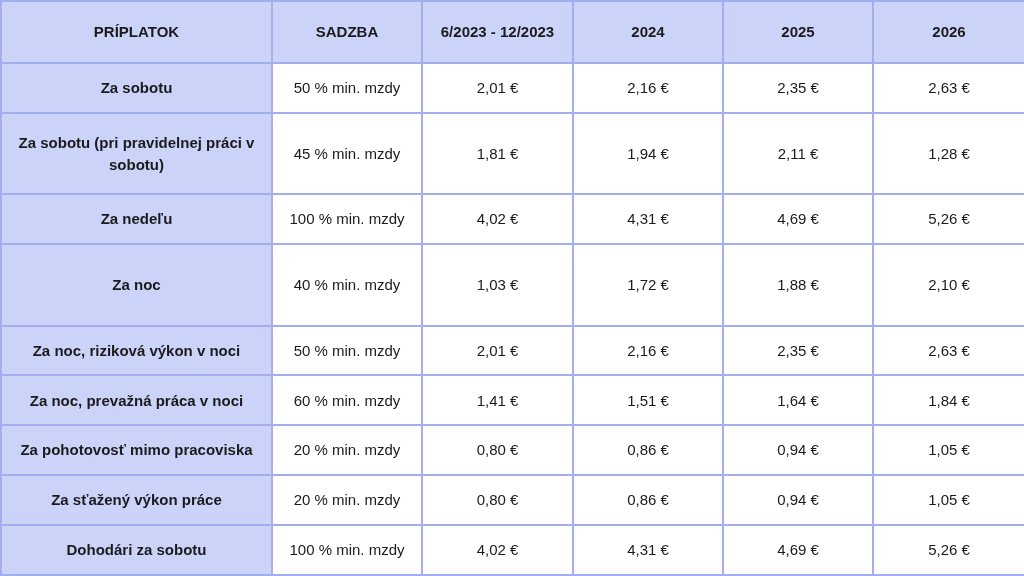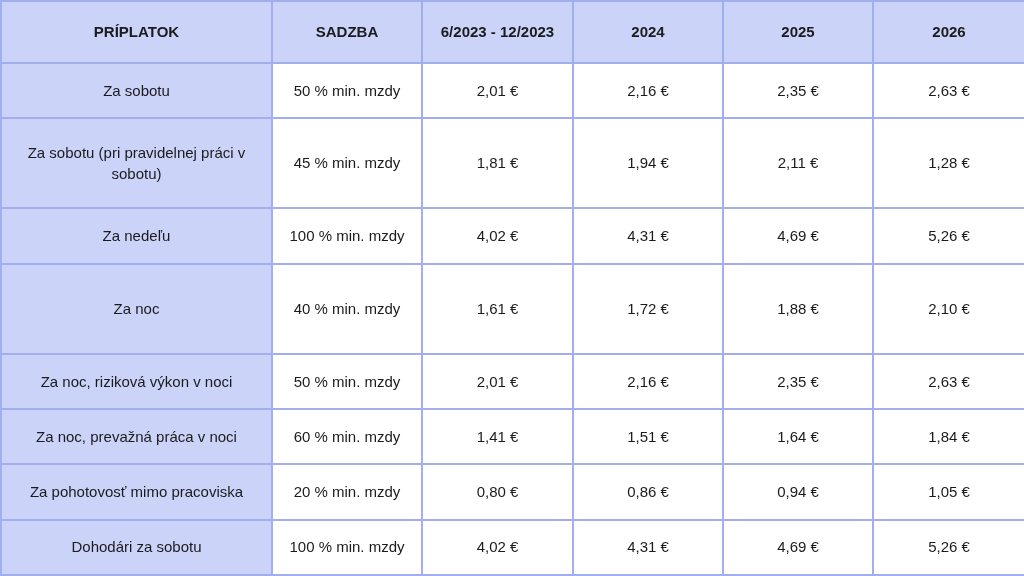--- a/index.html
+++ b/index.html
@@ -41,21 +41,21 @@
     color: var(--text-color);
     padding: 4px 12px;
     overflow: hidden;
   }
   thead th {
     background: var(--header-bg);
     font-weight: 700;
   }
   tbody th {
     background: var(--header-bg);
-    font-weight: 400;
+    font-weight: 700;
   }
   tbody td {
     background: var(--cell-bg);
     font-weight: 400;
     margin-top: 24px;
   }
   thead tr { height: 62px; }
   tbody tr { height: 49px; }
   tbody tr:nth-child(2),
   tbody tr:nth-child(4) { height: 80px; }
@@ -103,21 +103,21 @@
         <th scope="row">Za nedeľu</th>
         <td>100 % min. mzdy</td>
         <td>4,02 €</td>
         <td>4,31 €</td>
         <td>4,69 €</td>
         <td>5,26 €</td>
       </tr>
       <tr>
         <th scope="row">Za noc</th>
         <td>40 % min. mzdy</td>
-        <td>1,61 €</td>
+        <td>1,03 €</td>
         <td>1,72 €</td>
         <td>1,88 €</td>
         <td>2,10 €</td>
       </tr>
       <tr>
         <th scope="row">Za noc, riziková výkon v noci</th>
         <td>50 % min. mzdy</td>
         <td>2,01 €</td>
         <td>2,16 €</td>
         <td>2,35 €</td>
@@ -133,20 +133,28 @@
       </tr>
       <tr>
         <th scope="row">Za pohotovosť mimo pracoviska</th>
         <td>20 % min. mzdy</td>
         <td>0,80 €</td>
         <td>0,86 €</td>
         <td>0,94 €</td>
         <td>1,05 €</td>
       </tr>
       <tr>
+        <th scope="row">Za sťažený výkon práce</th>
+        <td>20 % min. mzdy</td>
+        <td>0,80 €</td>
+        <td>0,86 €</td>
+        <td>0,94 €</td>
+        <td>1,05 €</td>
+      </tr>
+      <tr>
         <th scope="row">Dohodári za sobotu</th>
         <td>100 % min. mzdy</td>
         <td>4,02 €</td>
         <td>4,31 €</td>
         <td>4,69 €</td>
         <td>5,26 €</td>
       </tr>
     </tbody>
 </table>
 

